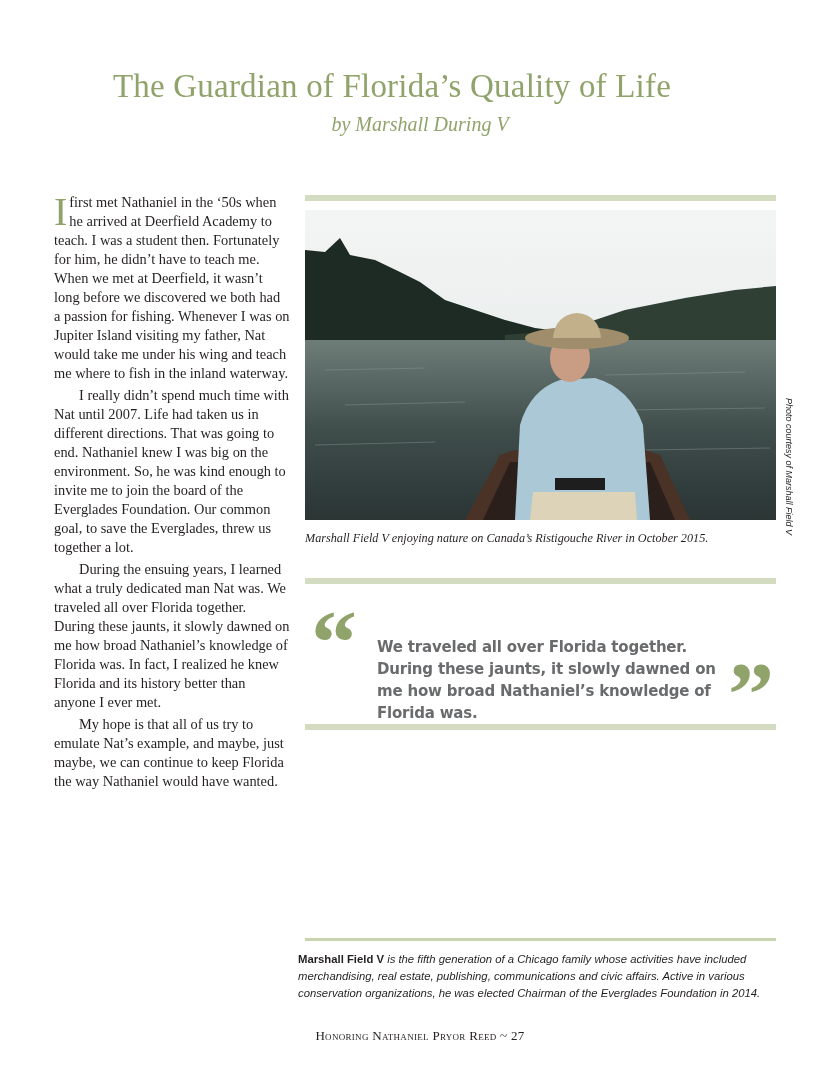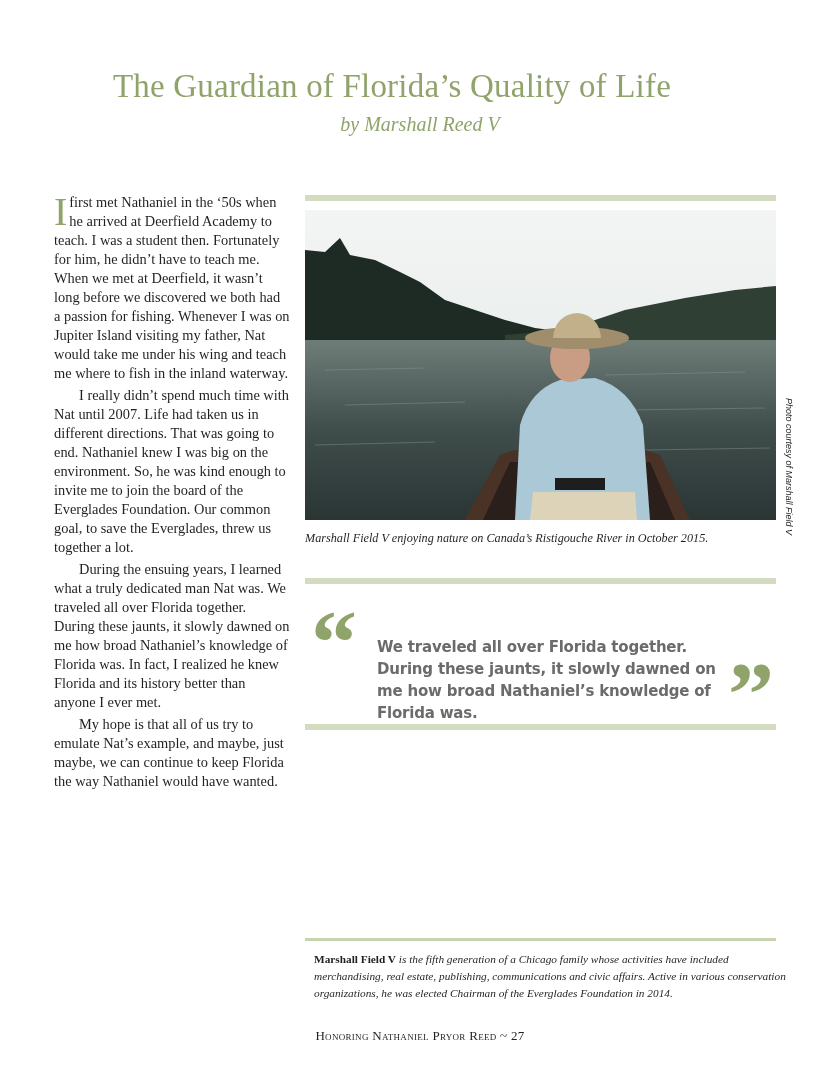--- a/index.html
+++ b/index.html
@@ -55,39 +55,39 @@
     }
     .quote-open { left: 311px; top: 596px; }
     .quote-close { left: 728px; top: 648px; }
     .pullquote {
       position: absolute; left: 377px; top: 612px; width: 360px;
       font-family: "DejaVu Sans", "Liberation Sans", sans-serif; font-weight: bold;
       font-size: 15px; line-height: 22px; color: #6a6b6d; letter-spacing: -0.2px; margin-top: 24px;
     }
 
     .bio {
-      position: absolute; left: 314px; top: 951px; width: 480px;
-      font-family: Liberation Serif, serif; font-style: italic;
+      position: absolute; left: 298px; top: 951px; width: 480px;
+      font-family: Liberation Sans, sans-serif; font-style: italic;
       font-size: 11.3px; line-height: 17px; color: #231f20;
     }
     .bio b { font-style: normal; font-weight: bold; }
 
     .footer {
       position: absolute; left: 0; width: 840px; top: 1028px; text-align: center;
       font-family: "Liberation Serif", "DejaVu Serif", serif;
       font-size: 13px; color: #231f20; font-variant: small-caps; letter-spacing: 0.3px;
     }
   </style>
 </head>
 <body>
 
 <div class="page">
 
   <h1 class="title">The Guardian of Florida’s Quality of Life</h1>
-  <div class="byline">by Marshall Reed V</div>
+  <div class="byline">by Marshall During V</div>
 
   <div class="body-col">
     <p class="first"><span class="dropcap">I</span><span>first met Nathaniel in the ‘50s when he arrived at Deerfield Academy to teach. I was a student then. Fortunately for him, he didn’t have to teach me. When we met at Deerfield, it wasn’t long before we discovered we both had a passion for fishing. Whenever I was on Jupiter Island visiting my father, Nat would take me under his wing and teach me where to fish in the inland waterway.</span></p>
     <p>I really didn’t spend much time with Nat until 2007. Life had taken us in different directions. That was going to end. Nathaniel knew I was big on the environment. So, he was kind enough to invite me to join the board of the Everglades Foundation. Our common goal, to save the Everglades, threw us together a lot.</p>
     <p>During the ensuing years, I learned what a truly dedicated man Nat was. We traveled all over Florida together. During these jaunts, it slowly dawned on me how broad Nathaniel’s knowledge of Florida was. In fact, I realized he knew Florida and its history better than anyone I ever met.</p>
     <p>My hope is that all of us try to emulate Nat’s example, and maybe, just maybe, we can continue to keep Florida the way Nathaniel would have wanted.</p>
   </div>
 
   <div class="rule" style="top:195px;"></div>
 

